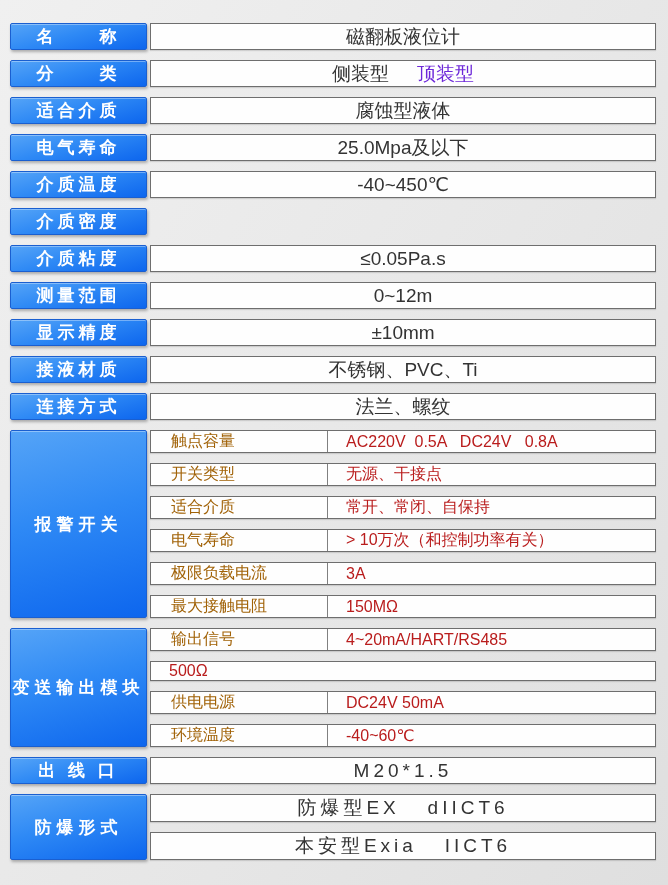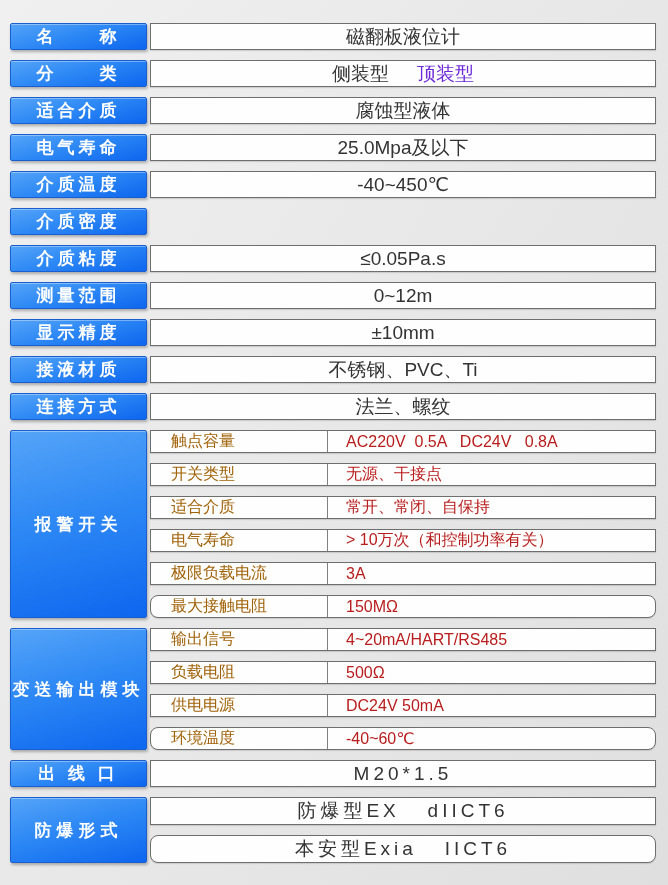--- a/index.html
+++ b/index.html
@@ -29,21 +29,21 @@
     flex:1; background:#fefefe;
     border:1px solid #6e6e6e;
     box-shadow:0 1px 1px rgba(0,0,0,0.12);
     height:27px;
     display:flex; align-items:center; justify-content:center;
     font-size:19px; color:#333333; white-space:pre;
   }
   .vcell .secondary { color:#6d28d9; margin-left:28px; }
   .rows { flex:1; display:flex; flex-direction:column; }
   .rows .vcell { margin-bottom:10px; }
-  .rows .vcell:last-child { margin-bottom:0;border-radius:8px; }
+  .rows .vcell:last-child { margin-bottom:0; }
   .vcell.split { justify-content:flex-start; padding:0; font-size:16px; }
   .sub-key {
     width:177px; flex:none; height:100%;
     display:flex; align-items:center;
     padding-left:20px;
     border-right:1px solid #808080;
     color:#a16207; white-space:pre;
   }
   .sub-val { flex:1; display:flex; align-items:center; padding-left:18px; color:#b91c1c; white-space:pre; }
   .vcell.spaced { letter-spacing:4px; }
@@ -141,21 +141,20 @@
   </div>
 
   <div class="group">
     <div class="lbl">变送输出模块</div>
     <div class="rows">
       <div class="vcell split">
         <div class="sub-key">输出信号</div>
         <div class="sub-val">4~20mA/HART/RS485</div>
       </div>
       <div class="vcell split">
-        <div class="sub-key">负载电阻</div>
         <div class="sub-val">500Ω</div>
       </div>
       <div class="vcell split">
         <div class="sub-key">供电电源</div>
         <div class="sub-val">DC24V 50mA</div>
       </div>
       <div class="vcell split">
         <div class="sub-key">环境温度</div>
         <div class="sub-val">-40~60℃</div>
       </div>

